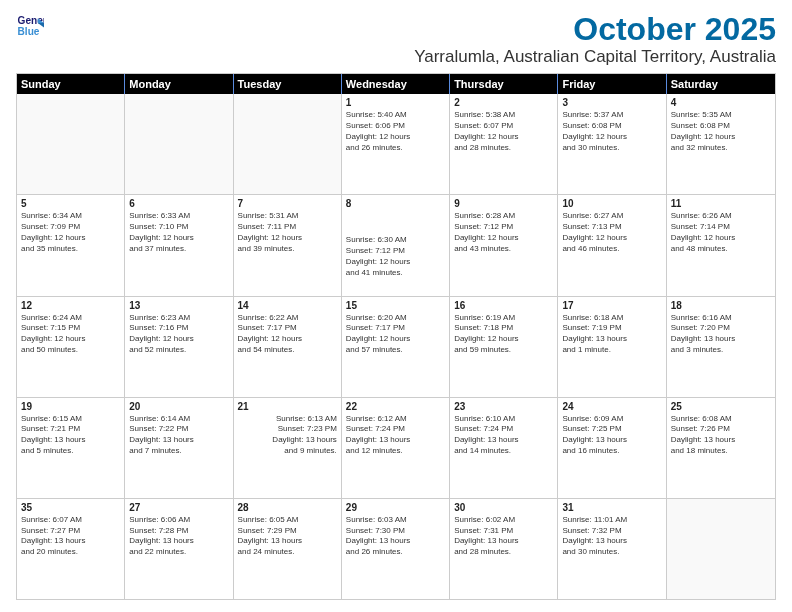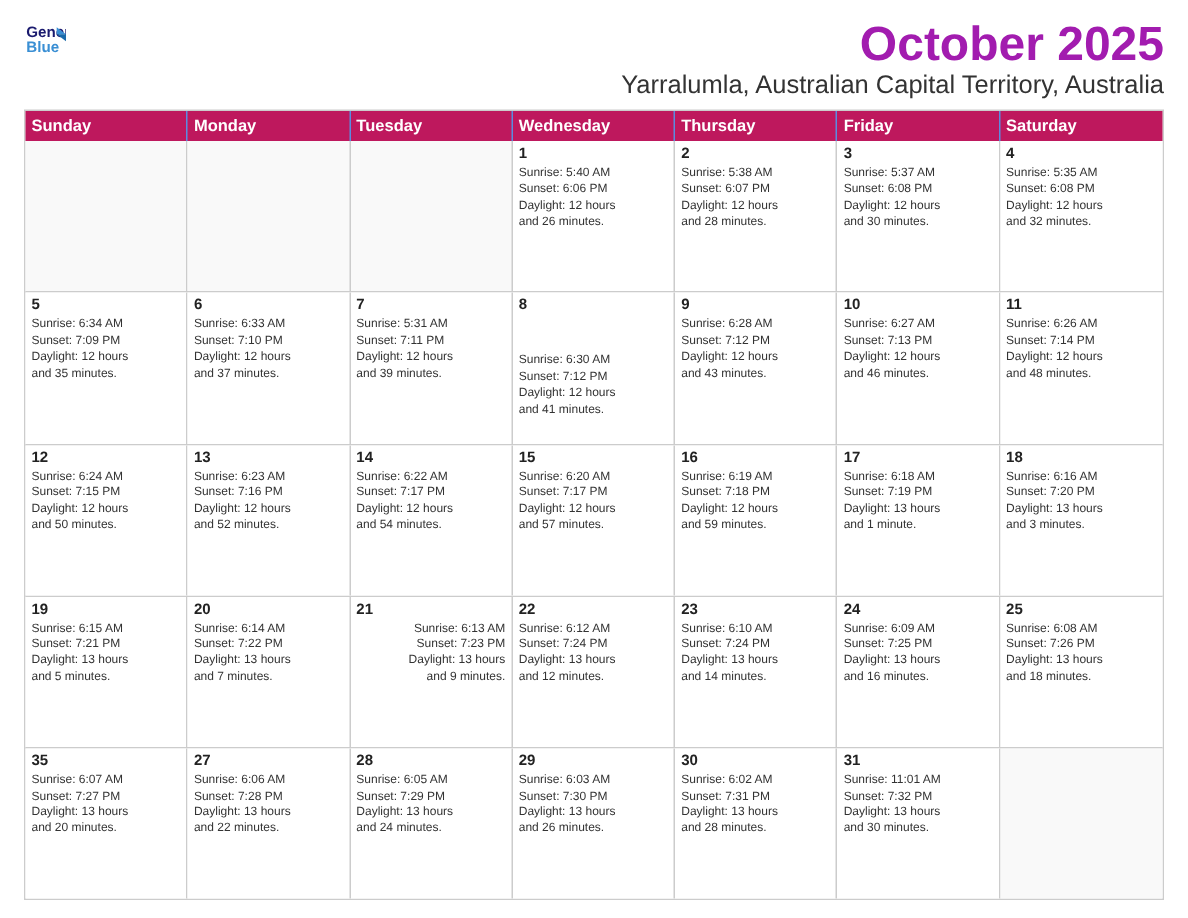--- a/index.html
+++ b/index.html
@@ -31,37 +31,37 @@
     .logo-icon {
       width: 28px;
       height: 28px;
     }
     .title-block {
       text-align: right;
     }
     .month-title {
       font-size: 32px;
       font-weight: bold;
-      color: #a21caf;
+      color: #0369a1;
       line-height: 1.1;
     }
     .subtitle {
       font-size: 17px;
       color: #333;
     }
     .calendar {
       flex: 1;
       display: flex;
       flex-direction: column;
       border: 1px solid #ccc;
     }
     .day-headers {
       display: grid;
       grid-template-columns: repeat(7, 1fr);
-      background: #be185d;
+      background: #000000;
     }
     .day-header {
       color: #fff;
       font-size: 11px;
       font-weight: bold;
       padding: 4px 4px;
       text-align: left;
       border-right: 1px solid #5a8bdf;
     }
     .day-header:last-child { border-right: none; }

